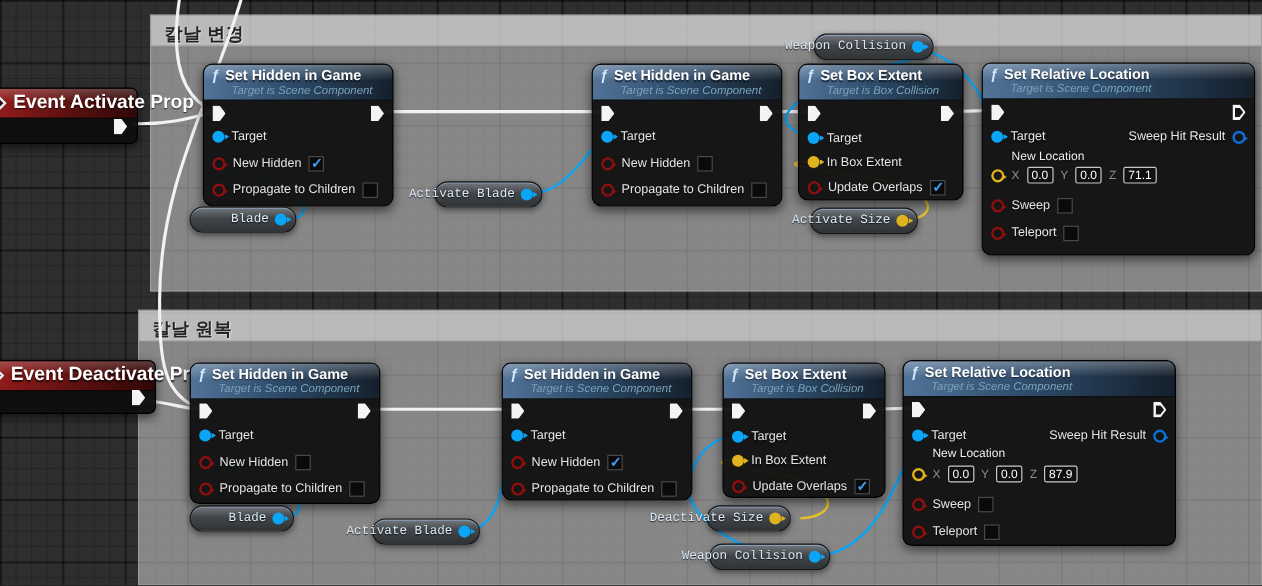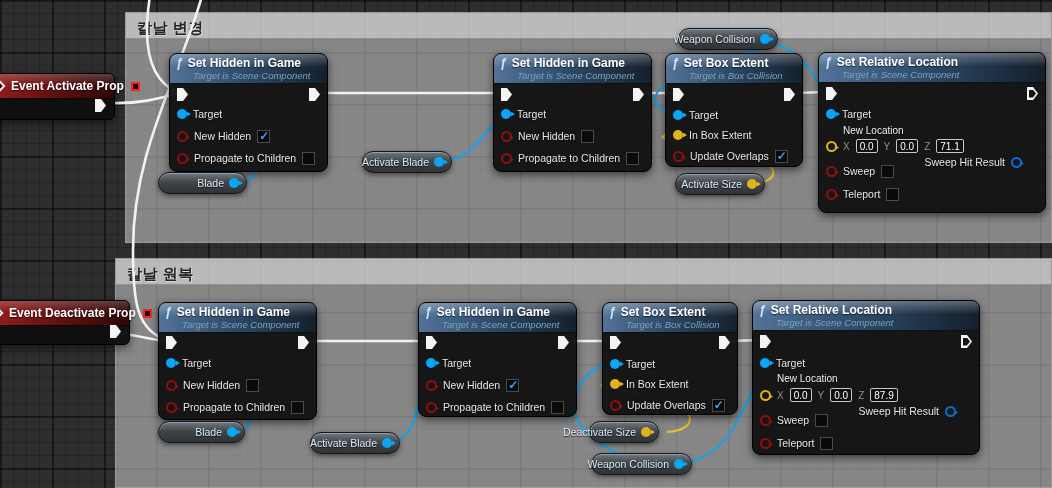--- a/index.html
+++ b/index.html
@@ -43,46 +43,46 @@
   .pin.blue{background:#0aa5f7;}
   .pin.yellow{background:#dfb21e;}
   .pin.hollow-blue{background:transparent;border:2px solid #0a6fd7;width:11px;height:11px;}
   .pin.hollow-blue::after{background:#0a6fd7;}
   .pin.hollow-yellow{background:transparent;border:2px solid #dfb21e;width:11px;height:11px;}
   .pin.hollow-yellow::after{background:#dfb21e;}
   .pin.hollow-red{background:transparent;border:2px solid #8e0f0f;width:11px;height:11px;}
   .pin.hollow-red::after{background:#8e0f0f;}
   
   .prow{position:absolute;display:flex;align-items:center;gap:6px;height:16px;left:7px;}
-  .prow.right{left:auto;right:23px;flex-direction:row-reverse;margin-top:48px;}
+  .prow.right{left:auto;right:7px;flex-direction:row-reverse;}
   .plabel{font-size:10.5px;color:#e6e6e6;white-space:nowrap;text-shadow:0 1px 1px rgba(0,0,0,.7);}
   
   .cb{width:13px;height:13px;background:#0a0a0a;border:1px solid #4a4a4a;position:relative;}
   .cb.checked::after{content:"✓";position:absolute;left:1px;top:-2px;color:#3f9ef8;font-size:12px;font-weight:bold;}
   
   .axis{font-size:10px;color:#8f8f8f;}
   .vbox{background:#101010;border:1px solid #c8c8c8;border-radius:2px;height:14px;line-height:13px;
     padding:0 3px;font-size:10px;color:#fff;min-width:20px;text-align:center;}
   .sublabel{position:absolute;font-size:10px;color:#efefef;text-shadow:0 1px 1px rgba(0,0,0,.7);}
   
   .eventnode{position:absolute;z-index:3;background:rgba(14,14,14,.97);border:1px solid #000;border-radius:6px;
     box-shadow:0 3px 8px rgba(0,0,0,.55);}
   .ehead{height:25px;border-radius:5px 5px 0 0;display:flex;align-items:center;gap:7px;padding:0 7px;
     background:linear-gradient(180deg,rgba(255,255,255,.22),rgba(255,255,255,0) 48%),
                linear-gradient(90deg,#9a1d1d 0%,#5c1010 55%,#2f0707 100%);
     border-bottom:1px solid #120202;}
   .ediamond{width:8px;height:8px;border:2px solid #f0f0f0;background:#300808;transform:rotate(45deg);flex:0 0 auto;}
-  .etitle{color:#fff;font-size:12px;font-weight:bold;white-space:nowrap;text-shadow:0 1px 1px rgba(0,0,0,.7);}
+  .etitle{color:#fff;font-size:16px;font-weight:bold;white-space:nowrap;text-shadow:0 1px 1px rgba(0,0,0,.7);}
   .esquare{margin-left:auto;width:9px;height:9px;border:2px solid #ff1f1f;background:#150202;flex:0 0 auto;}
   
   .pill{position:absolute;z-index:3;height:22px;border-radius:12px;border:1px solid #141618;
     background:linear-gradient(180deg,#74797f 0%,#42464a 45%,#303336 100%);
     box-shadow:inset 0 1px 0 rgba(170,210,255,.45),0 2px 5px rgba(0,0,0,.5);
     display:flex;align-items:center;justify-content:flex-end;gap:5px;padding:0 7px;}
-  .pill-label{font-size:10.5px;color:#dcebf8;text-shadow:0 1px 1px rgba(0,0,0,.8);white-space:nowrap;}
+  .pill-label{font-size:10.5px;color:#dcebf8;text-shadow:0 1px 1px rgba(0,0,0,.8);white-space:nowrap;font-family:Liberation Mono, monospace;}
 </style>
 </head>
 <body>
 
 <div id="canvas">
 
   <div class="comment" style="left:125px;top:12px;width:927px;height:231px;">
     <div class="comment-header">
       <span class="comment-title">칼날 변경</span>
     </div>

